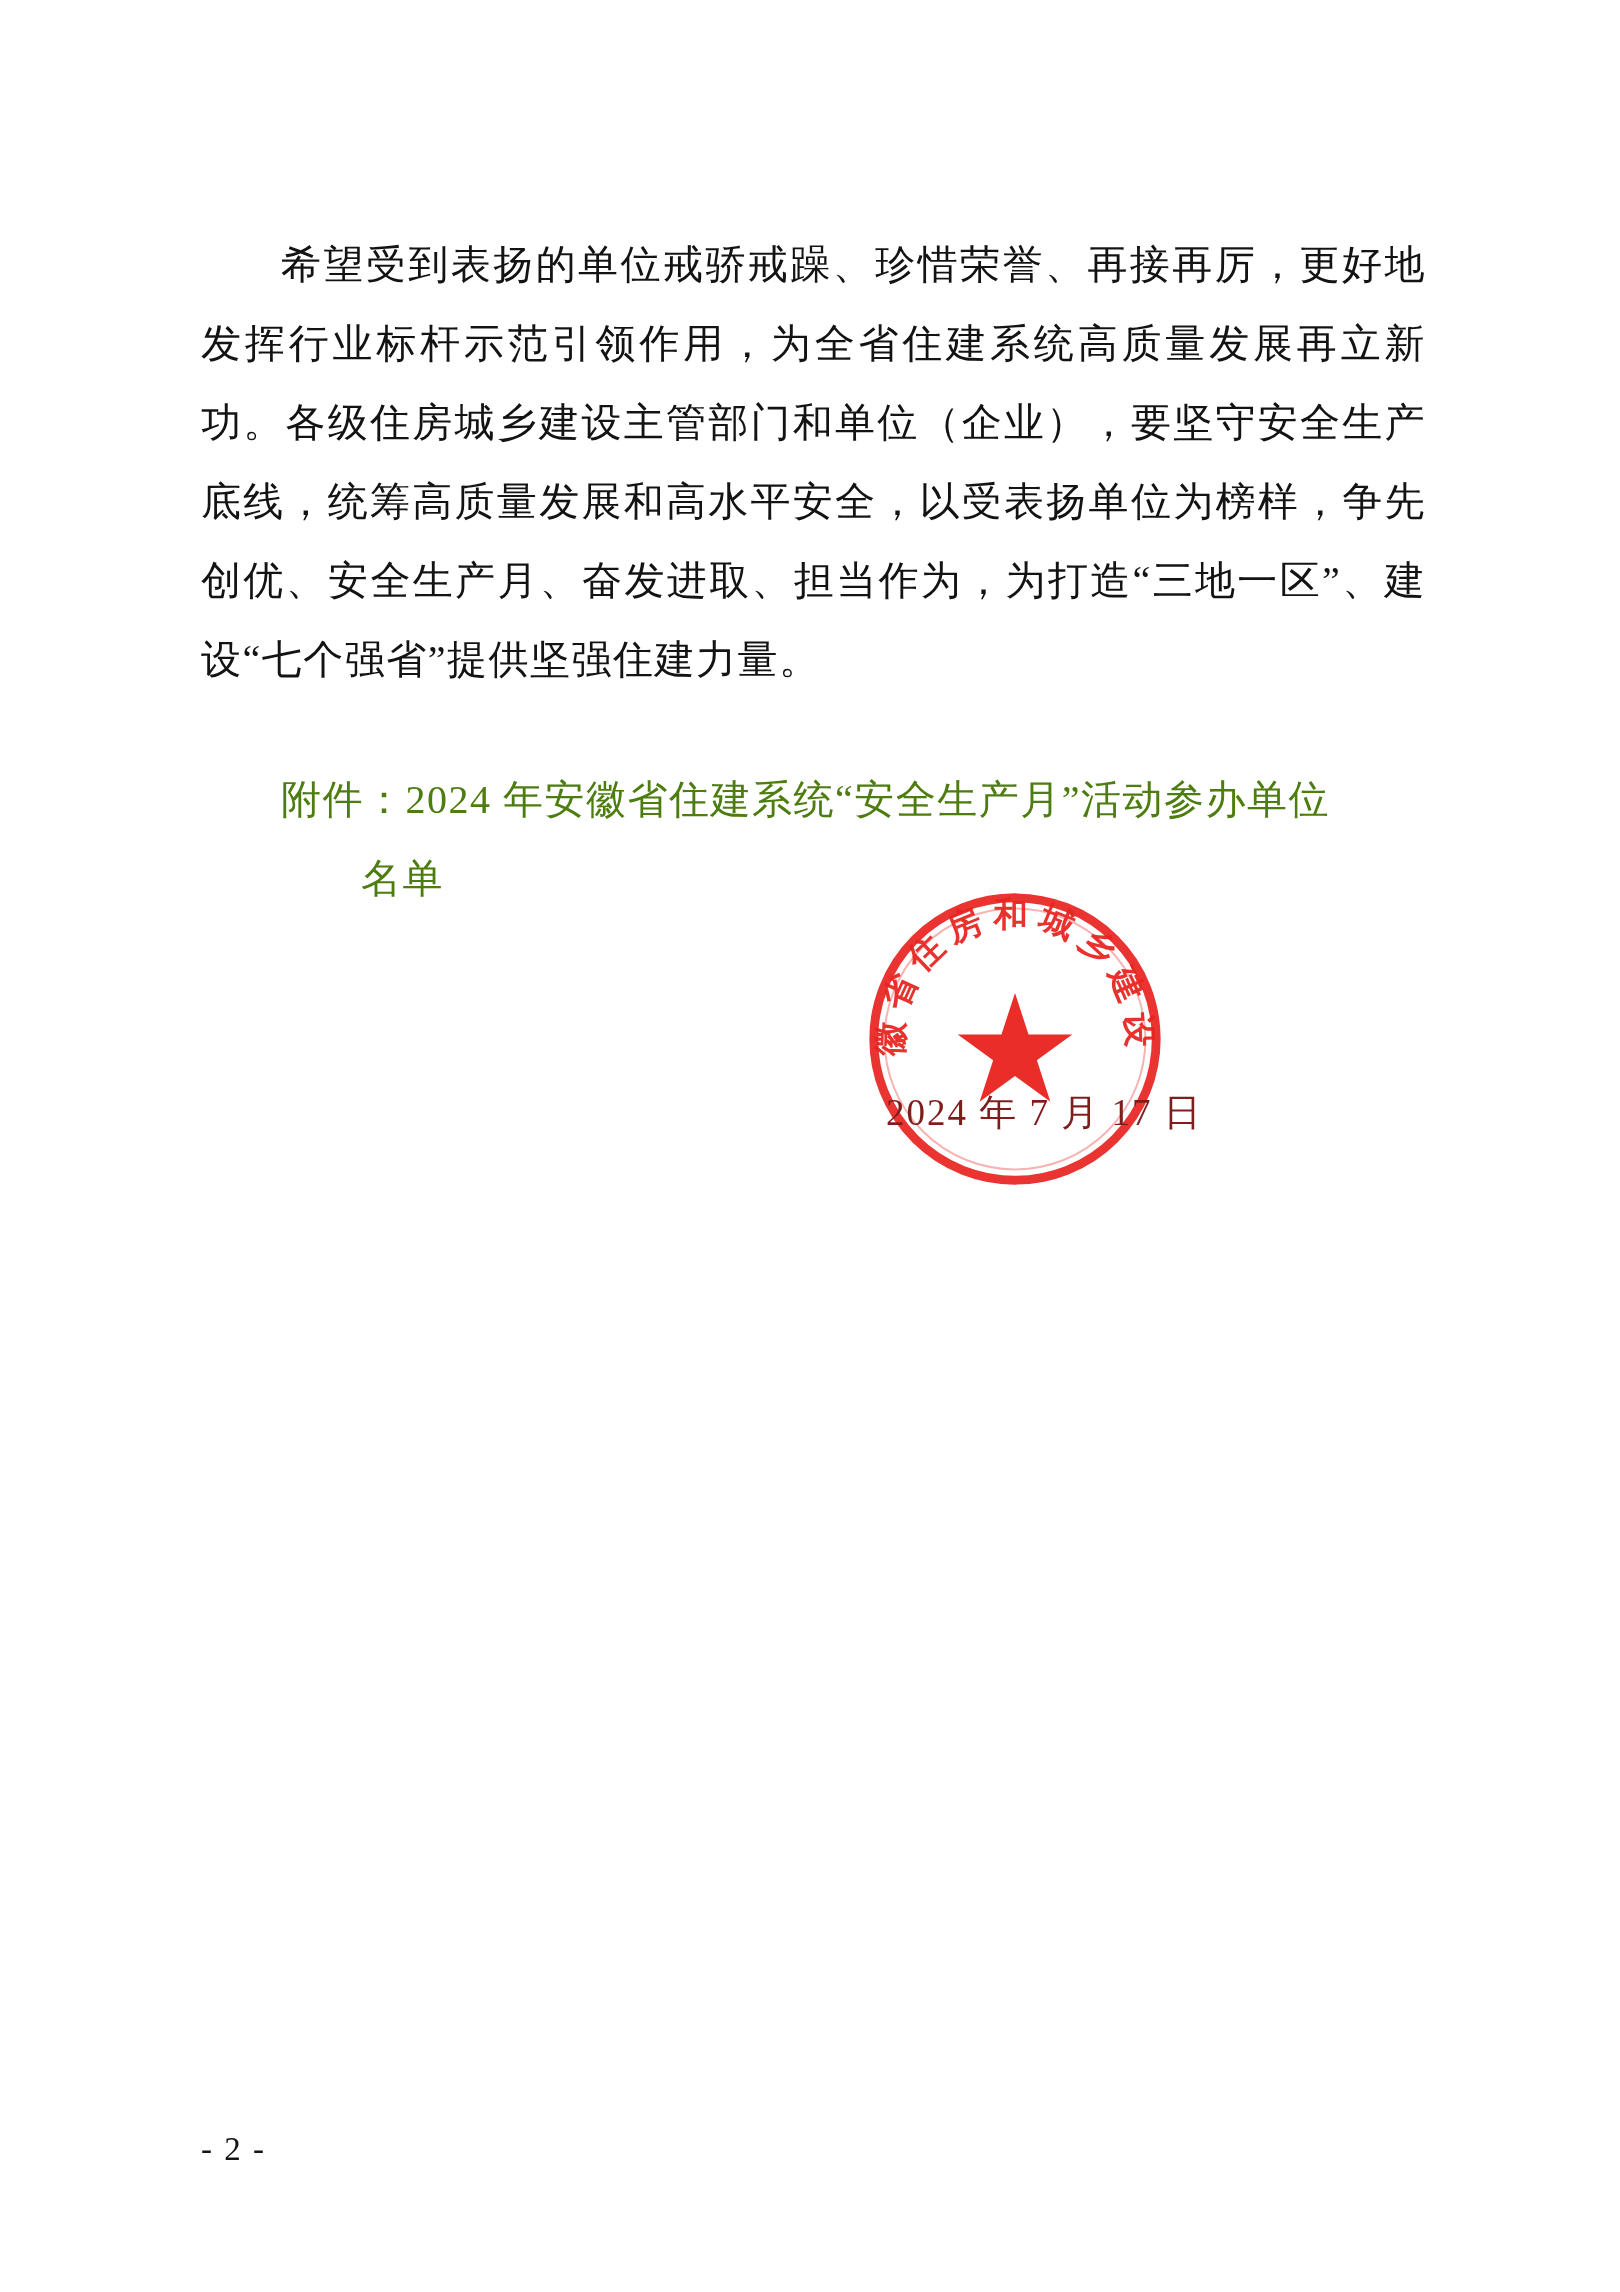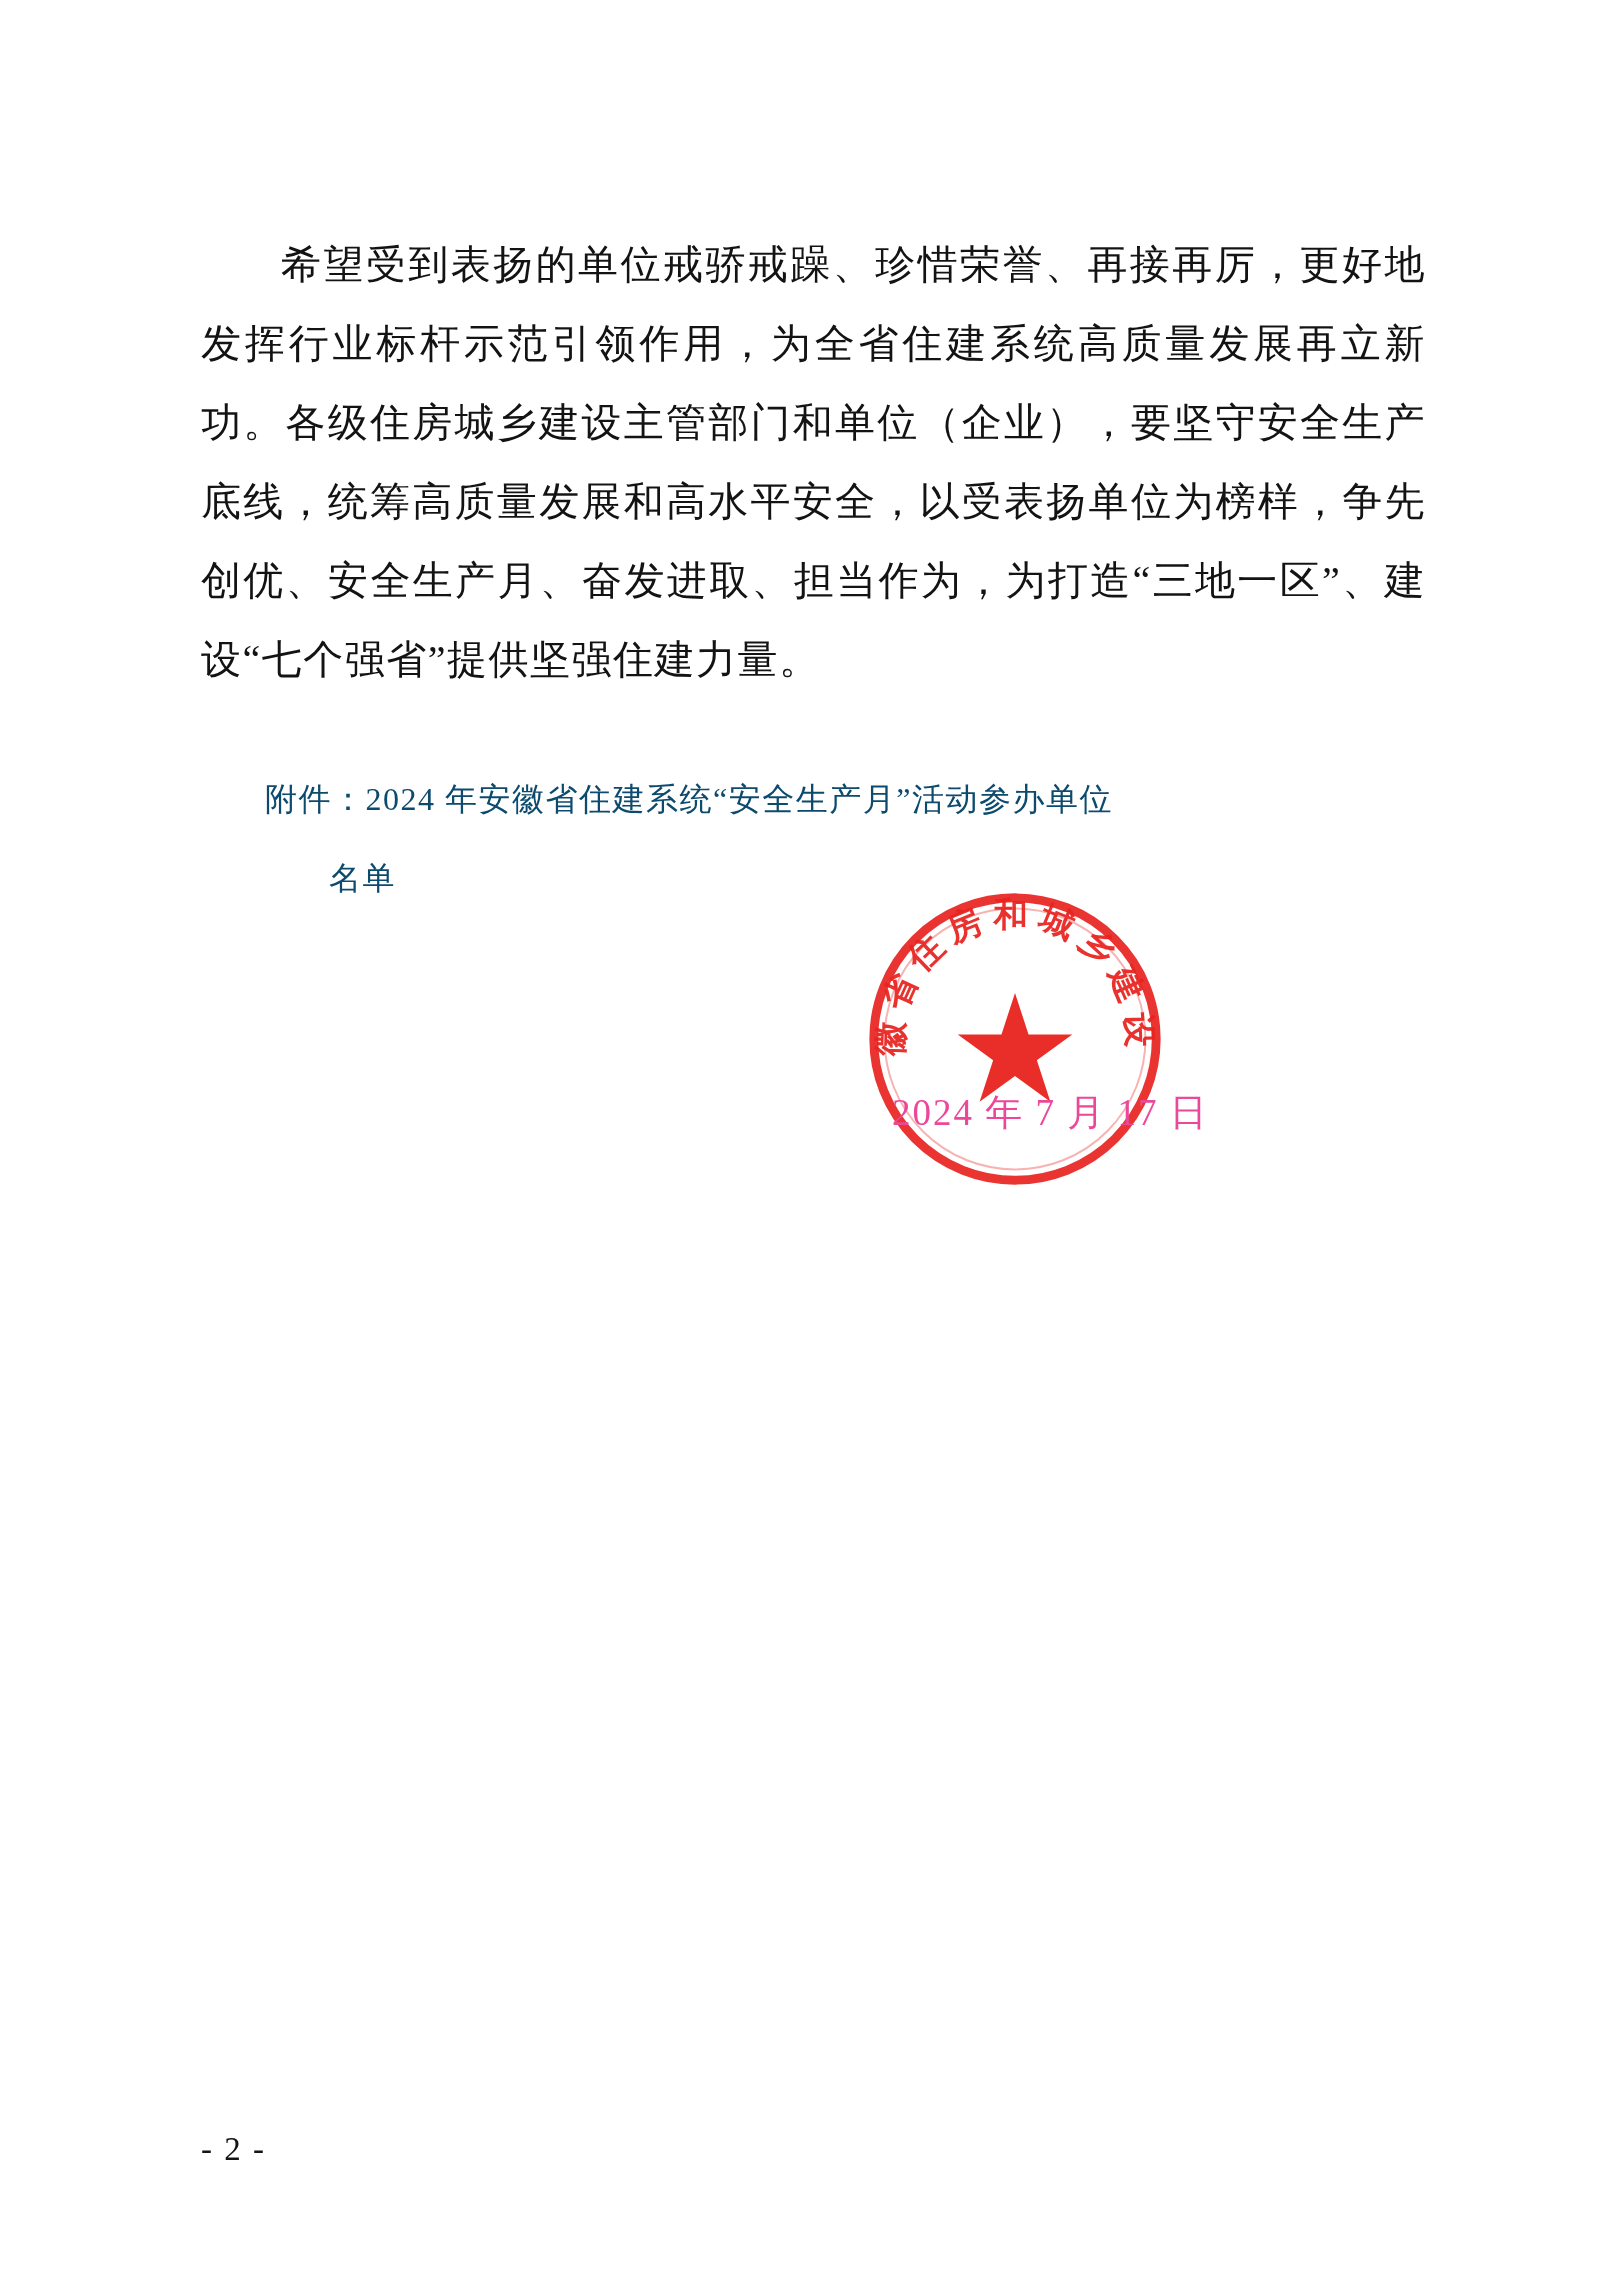--- a/index.html
+++ b/index.html
@@ -30,25 +30,25 @@
     line-height: 79px;
     letter-spacing: 1.5px;
     text-align: justify;
     text-justify: inter-ideograph;
     text-indent: 2em;
     margin: 0;
     color: #131313;
   }
   .attachment {
     margin-top: 61px;
-    font-size: 32px;
+    font-size: 40px;
     line-height: 79px;
     letter-spacing: 1.5px;
     text-indent: 2em;
-    color: #0c4a6e;
+    color: #4d7c0f;
   }
   .attachment .hanging {
     display: block;
     text-indent: 0;
     padding-left: 4em;
   }
   .sign-block {
     position: absolute;
     left: 863px;
     top: 887px;
@@ -60,25 +60,25 @@
     left: 0px;
     top: 0px;
     width: 304px;
     height: 304px;
   }
   .seal svg {
     display: block;
   }
   .date {
     position: absolute;
-    left: 29px;
+    left: 23px;
     top: 201px;
     font-size: 37px;
     letter-spacing: 2px;
-    color: #ec4899;
+    color: #7f1d1d;
     white-space: nowrap;
   }
   .page-number {
     position: absolute;
     left: 201px;
     bottom: 125px;
     font-size: 33px;
     letter-spacing: 2px;
     color: #141414;
   }

